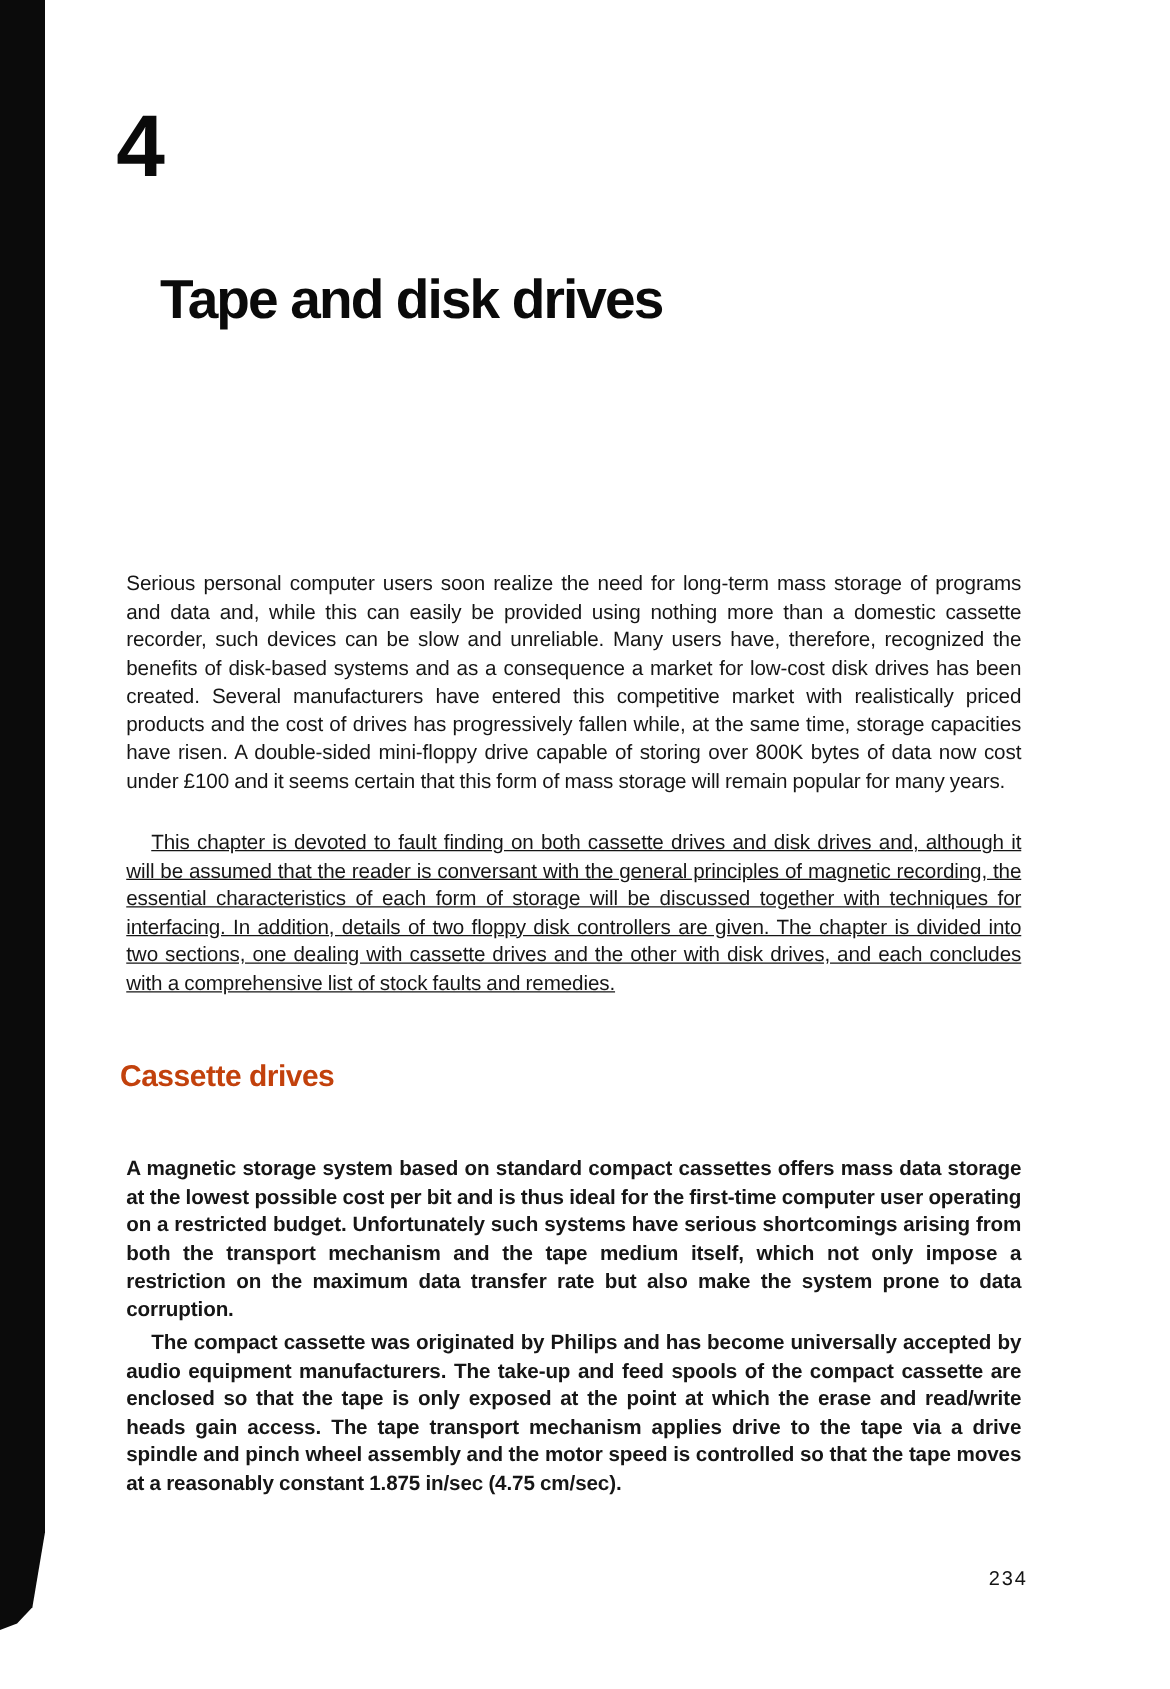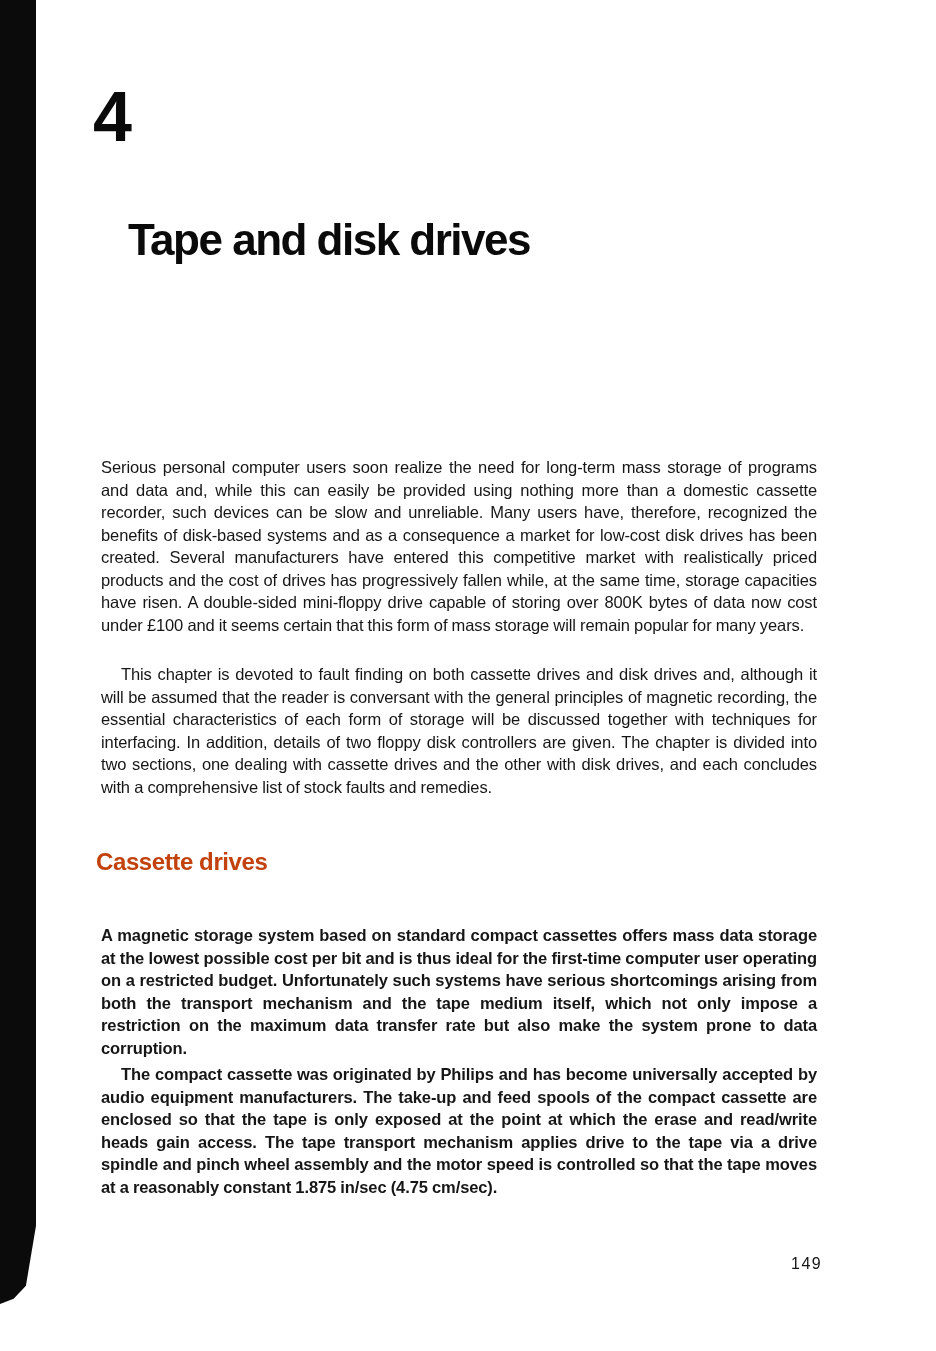--- a/index.html
+++ b/index.html
@@ -60,21 +60,21 @@
     color: #161616;
   }
   #intro-block { top: 452px; }
   #section-block { top: 920px; font-weight: bold; }
   .body-block p {
     margin: 4px;
     padding: 0;
   }
   .indent { text-indent: 20px; }
   .ph-1 { min-height: 203px; }
-  .ph-2 { min-height: 158px; }
+  .ph-2 { min-height: 158px; text-decoration: underline; }
   .ph-3 { min-height: 113px; }
   .ph-4 { min-height: 135px; }
   .ph-5 { min-height: 68px; }
   .ph-6 { min-height: 45px; }
   .section-heading {
     position: absolute;
     left: 96px;
     top: 828px;
     font-size: 24px;
     line-height: 28px;
@@ -108,15 +108,15 @@
     <p class="indent ph-2">This chapter is devoted to fault finding on both cassette drives and disk drives and, although it will be assumed that the reader is conversant with the general principles of magnetic recording, the essential characteristics of each form of storage will be discussed together with techniques for interfacing. In addition, details of two floppy disk controllers are given. The chapter is divided into two sections, one dealing with cassette drives and the other with disk drives, and each concludes with a comprehensive list of stock faults and remedies.</p>
   </div>
 
   <h2 class="section-heading">Cassette drives</h2>
 
   <div class="body-block" id="section-block">
     <p class="ph-3">A magnetic storage system based on standard compact cassettes offers mass data storage at the lowest possible cost per bit and is thus ideal for the first-time computer user operating on a restricted budget. Unfortunately such systems have serious shortcomings arising from both the transport mechanism and the tape medium itself, which not only impose a restriction on the maximum data transfer rate but also make the system prone to data corruption.</p>
     <p class="indent ph-4">The compact cassette was originated by Philips and has become universally accepted by audio equipment manufacturers. The take-up and feed spools of the compact cassette are enclosed so that the tape is only exposed at the point at which the erase and read/write heads gain access. The tape transport mechanism applies drive to the tape via a drive spindle and pinch wheel assembly and the motor speed is controlled so that the tape moves at a reasonably constant 1.875 in/sec (4.75 cm/sec).</p>
   </div>
 
-  <div class="page-number">149</div>
+  <div class="page-number">234</div>
 
 </div>
 
 </body></html>

